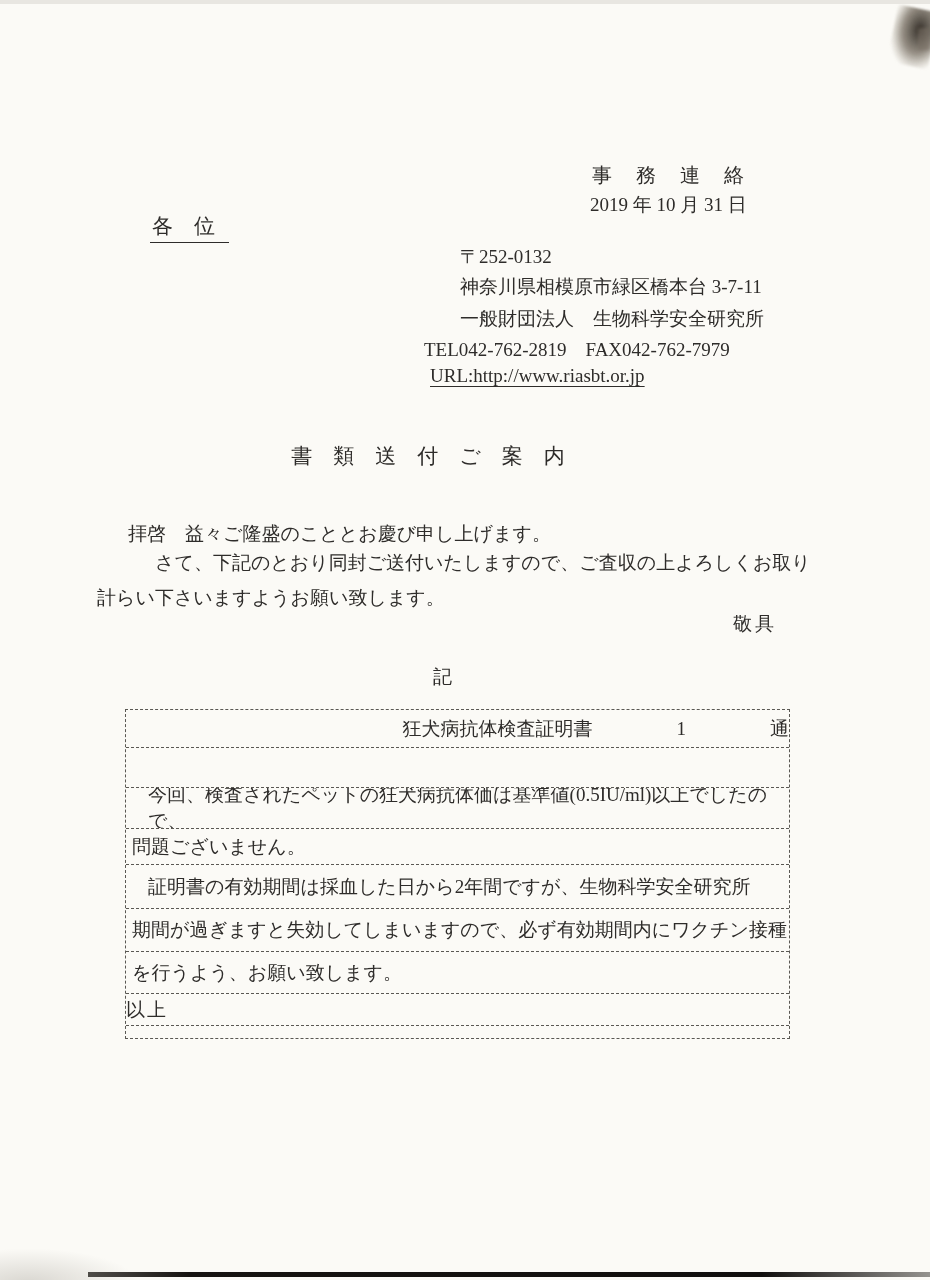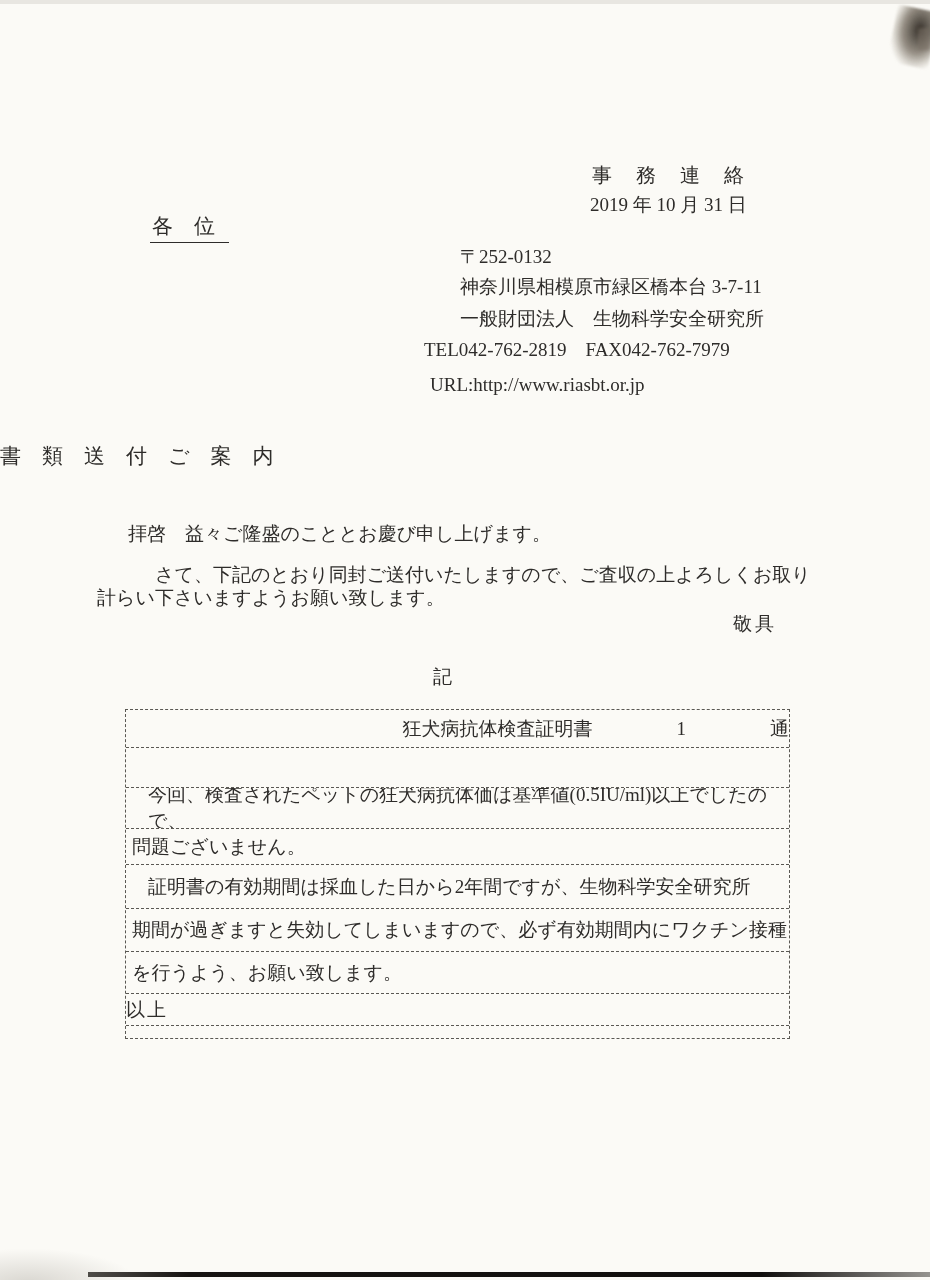--- a/index.html
+++ b/index.html
@@ -20,26 +20,26 @@
   .abs { position: absolute; white-space: nowrap; }
 
   .doc-type   { left: 592px; top: 158px; font-size: 20px; letter-spacing: 2px; }
   .doc-date   { left: 590px; top: 188px; font-size: 19px; }
   .addressee  { left: 150px; top: 208px; font-size: 21px; border-bottom: 1.5px solid #2e2c2a; padding: 0 14px 2px 2px; }
 
   .sender-postal { left: 460px; top: 240px; font-size: 19px; }
   .sender-addr   { left: 460px; top: 270px; font-size: 19px; }
   .sender-org    { left: 460px; top: 302px; font-size: 19px; }
   .sender-tel    { left: 424px; top: 333px; font-size: 19px; }
-  .sender-url    { left: 430px; top: 370px; font-size: 19px; text-underline-offset: 4px; }
+  .sender-url    { left: 430px; top: 361px; font-size: 19px; text-decoration: underline; text-underline-offset: 4px; }
 
-  .subject { left: 0; top: 438px; width: 856px; font-size: 21px; }
+  .subject { left: 0; top: 438px; width: 856px; text-align: center; font-size: 21px; }
 
   .greeting  { left: 128px; top: 517px; font-size: 19px; }
-  .par-line1 { left: 155px; top: 558px; font-size: 19px; }
+  .par-line1 { left: 155px; top: 546px; font-size: 19px; }
   .par-line2 { left:  97px; top: 581px; font-size: 19px; }
   .closing   { left: 733px; top: 607px; font-size: 19px; letter-spacing: 3px; }
   .record    { left: 433px; top: 660px; font-size: 19px; letter-spacing: 2px; }
 
   .doc-table {
     position: absolute;
     left: 125px; top: 705px;
     width: 665px; height: 330px;
     border: 1px dashed #5a5853;
     box-sizing: border-box;

